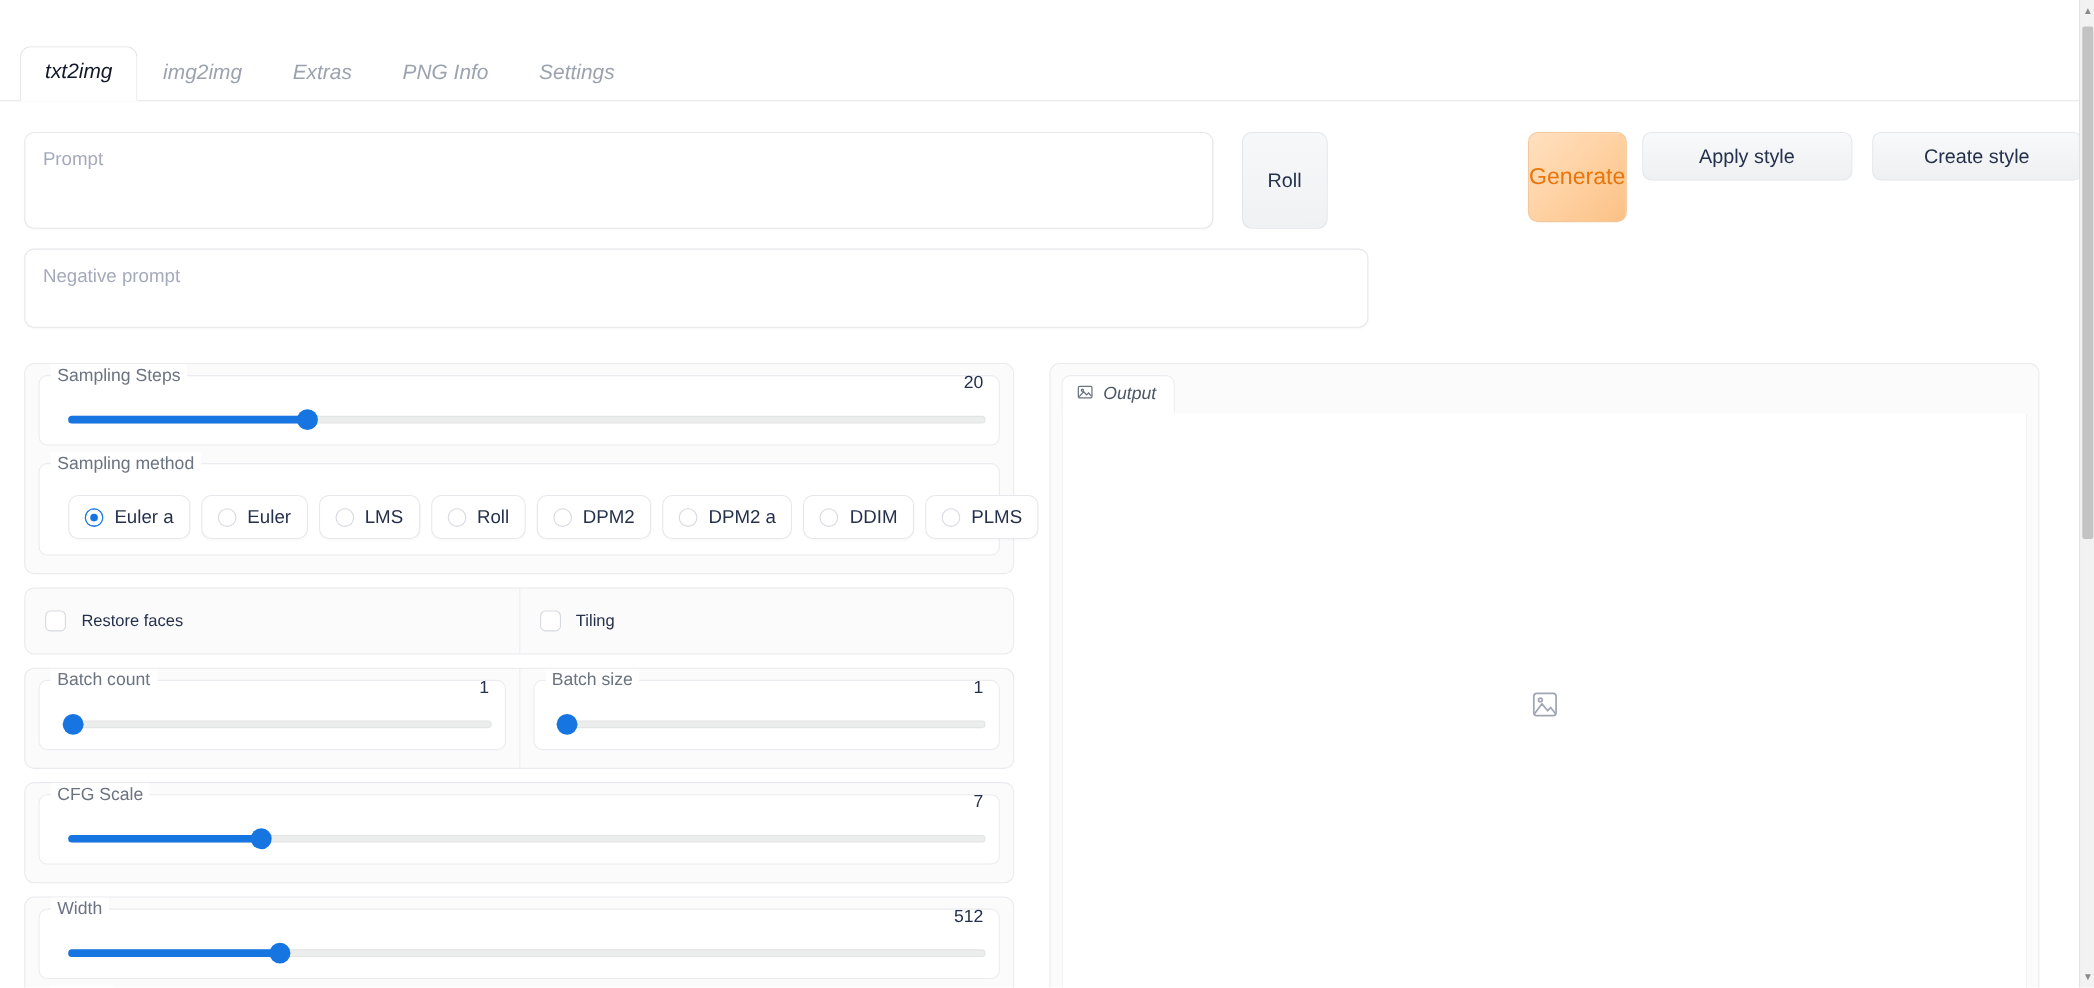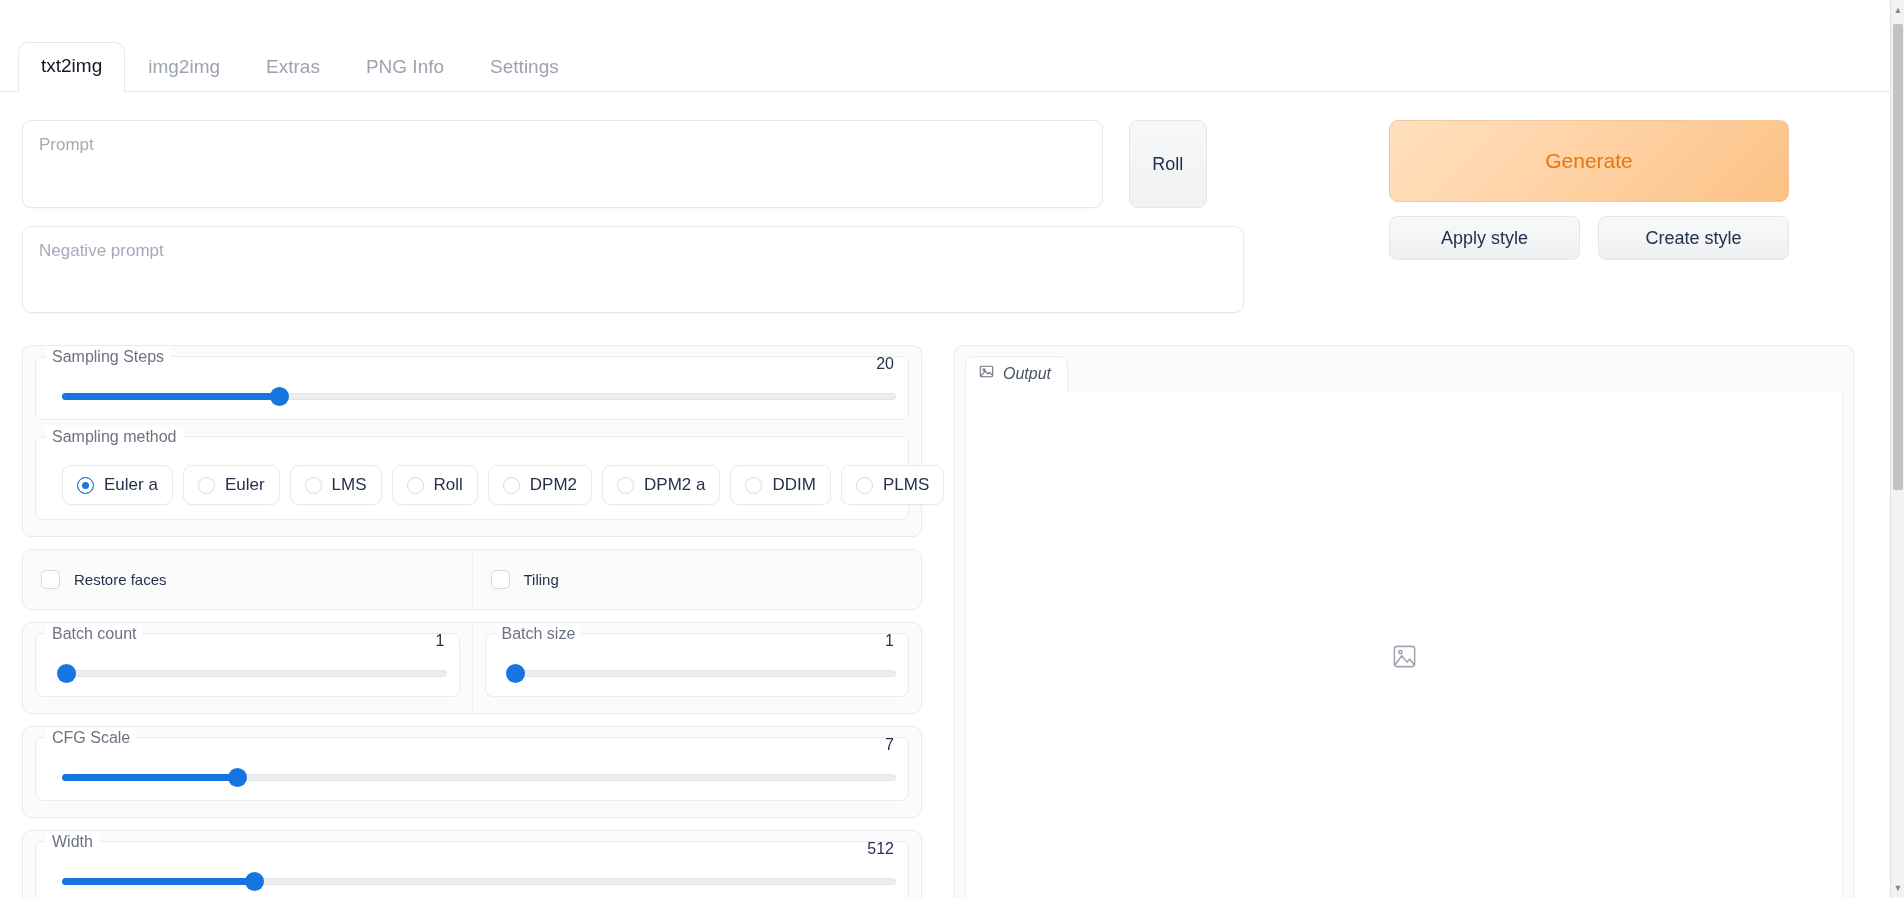--- a/index.html
+++ b/index.html
@@ -25,20 +25,21 @@
   .tabbar {
     position: absolute;
     left: 0; top: 0;
     width: 1890px;
     padding: 38px 0 0 18px;
     display: flex;
     align-items: flex-end;
     border-bottom: 1px solid #e5e7eb;
     height: 92px;
     background: #fff;
+    font-style: italic;
   }
   .tab {
     font-size: 19px;
     color: #9ca3af;
     padding: 12px 22px 13px 22px;
     line-height: 1.2;
     white-space: nowrap;
     cursor: pointer;
     background: transparent;
     border: 1px solid transparent;
@@ -84,41 +85,41 @@
     border-radius: 9px;
     background: #ffffff;
     padding: 14px 16px;
     font-size: 17px;
     color: #a5aabb;
     box-shadow: 0 1px 2px rgba(17,24,39,.03);
     overflow: hidden;
     resize: none;
     font-family: "Liberation Sans", sans-serif;
   }
-  .prompt-box.neg { width: 1222px; height: 87px; }
+  .prompt-box.neg { width: 1222px; height: 72px; }
   .prompt-box::placeholder { color: #a5aabb; }
 
   .roll-btn {
     margin-left: 26px;
     width: 82px;
     height: 88px;
     border: 1px solid #e4e6ea;
     border-radius: 9px;
     background: linear-gradient(180deg,#f7f8f9 0%,#eff1f3 100%);
     color: #25314c;
     font-size: 18px;
     cursor: pointer;
     font-family: "Liberation Sans", sans-serif;
   }
 
   .gen-col {
     width: 400px;
     margin-left: 182px;
     display: flex;
-    flex-direction: column;
+    flex-direction: row;
     gap: 14px;
   }
   .generate-btn {
     width: 400px;
     height: 82px;
     border: 1px solid #f3c89b;
     border-radius: 9px;
     background: linear-gradient(135deg,#ffe0c0 0%,#ffd3a6 45%,#fbc185 100%);
     color: #e8760c;
     font-size: 21px;

